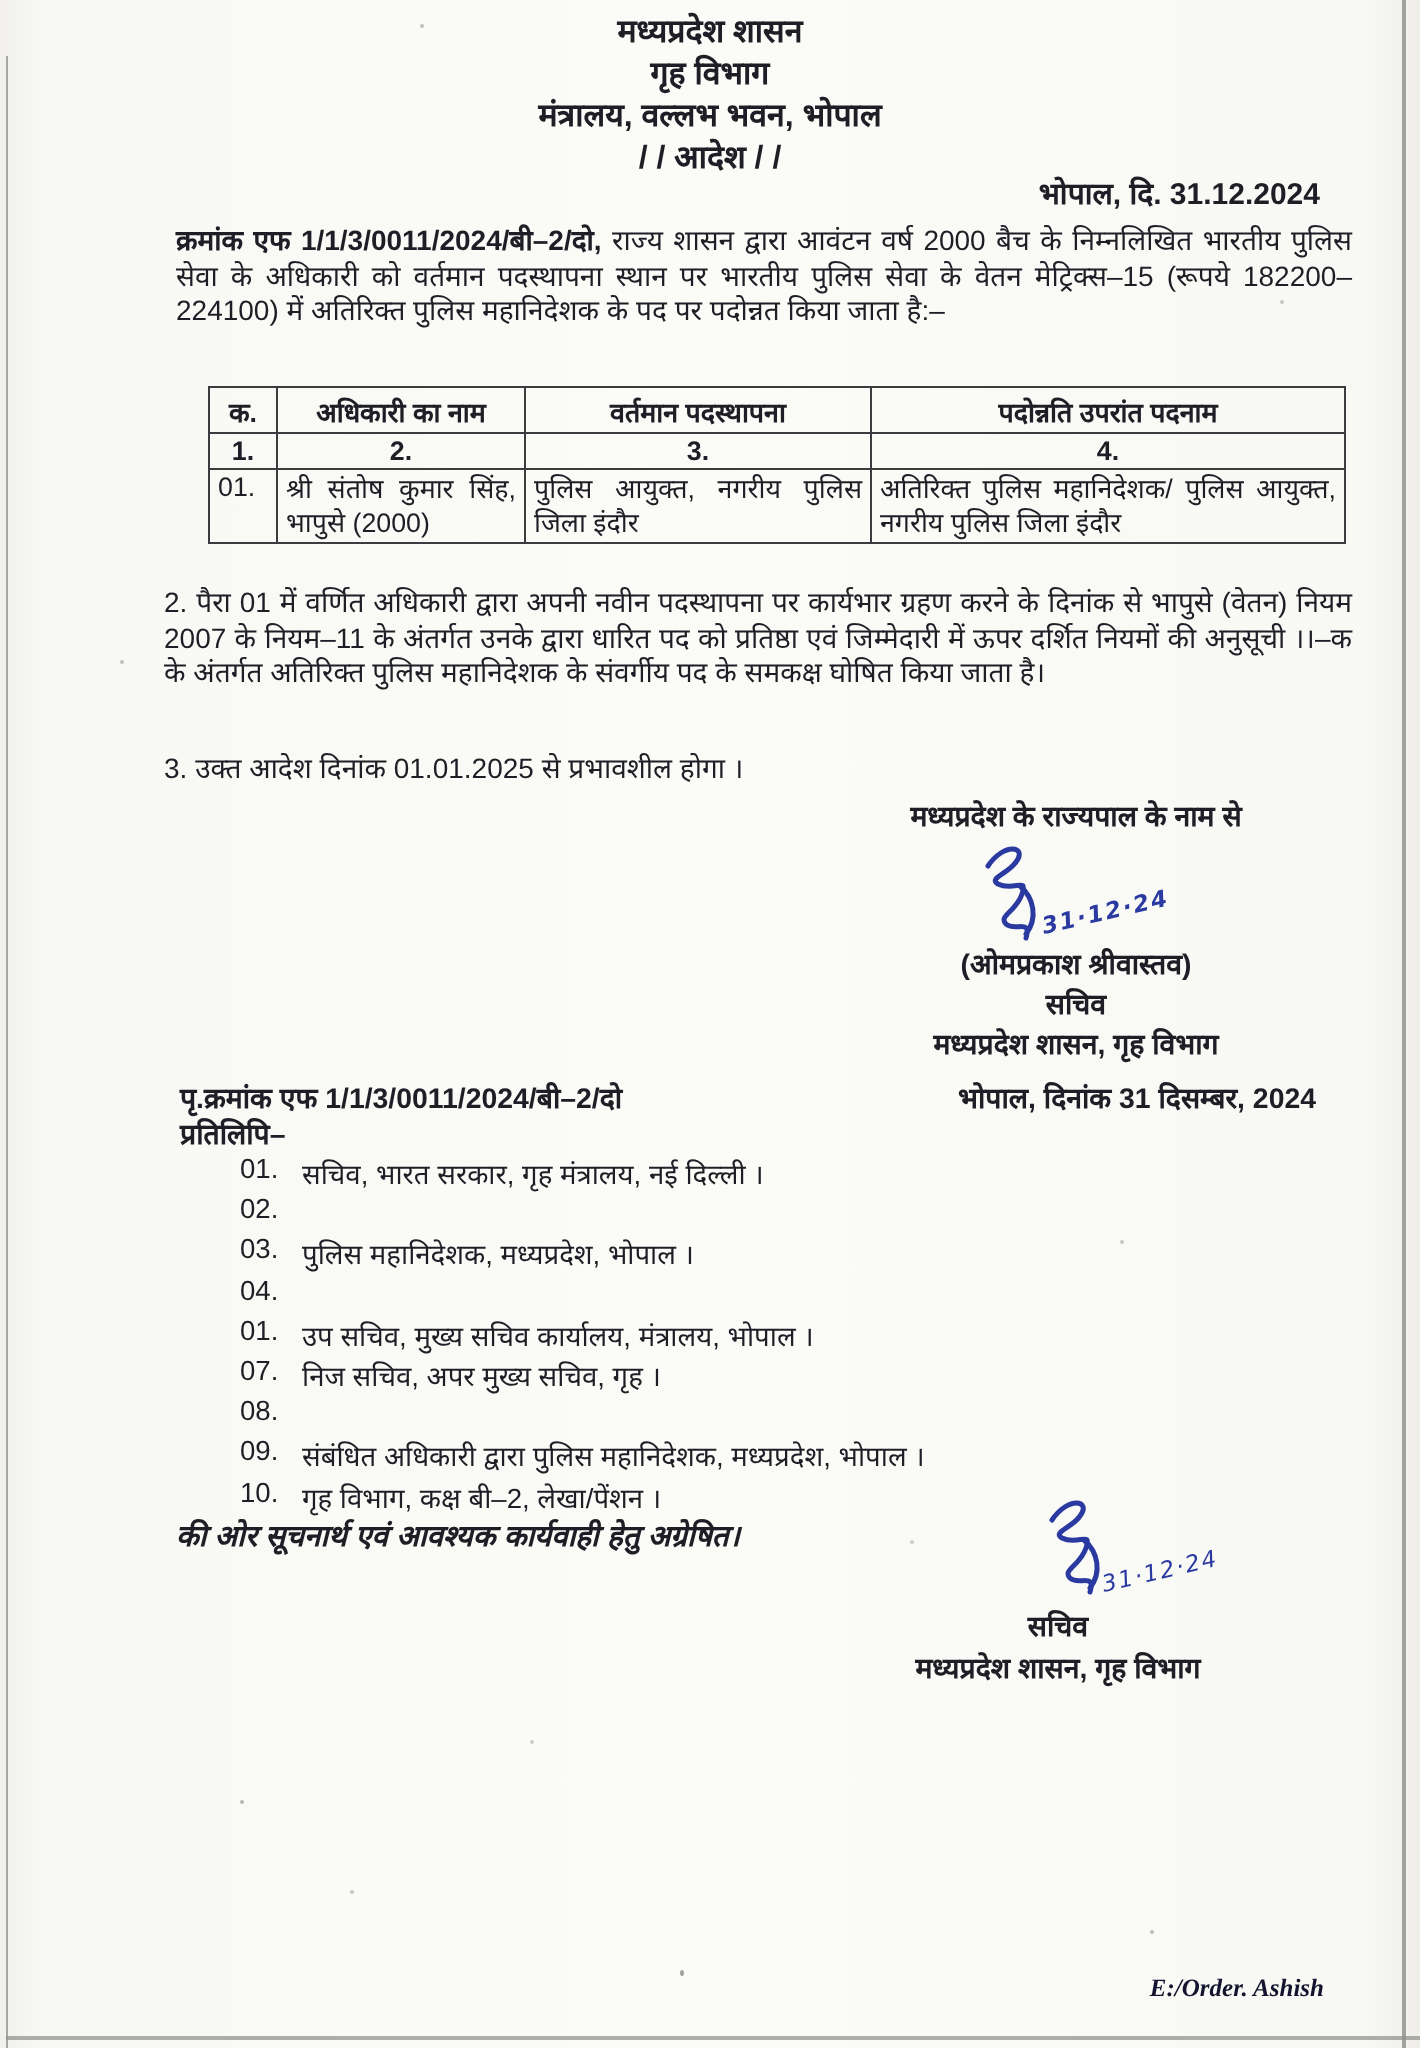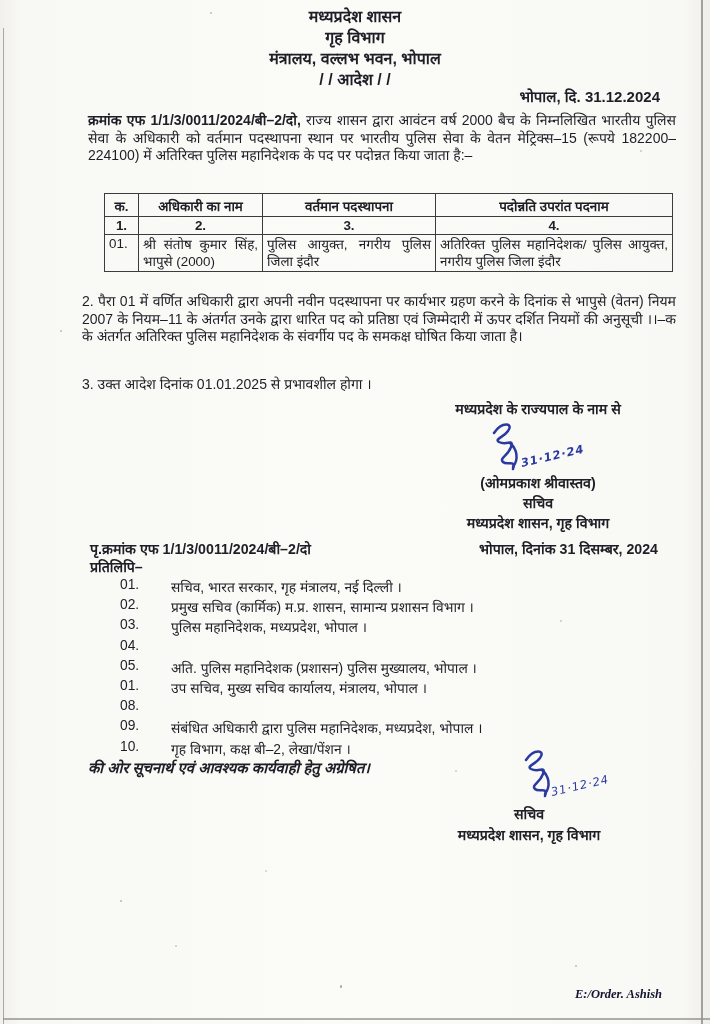--- a/index.html
+++ b/index.html
@@ -43,21 +43,21 @@
   .sig-gap{position:relative;height:54px;}
   .sig-svg{position:absolute;left:60px;top:-2px;}
   .signoff .name{margin-top:0;}
 
   .endo-ref{position:absolute;top:539px;left:90px;font-weight:bold;font-size:14.2px;}
   .endo-date{position:absolute;top:539px;right:52px;font-weight:bold;font-size:14.2px;}
   .copy-label{position:absolute;top:557px;left:90px;font-weight:bold;font-size:14.2px;}
   .copy-list{position:absolute;top:577px;left:0;width:100%;font-size:13.8px;}
   .copy-item{position:relative;height:20.2px;}
   .copy-item .num{position:absolute;left:120px;}
-  .copy-item .txt{position:absolute;left:171px;white-space:nowrap;}
+  .copy-item .txt{position:absolute;left:151px;white-space:nowrap;}
   .fwd-note{position:absolute;top:757px;left:88px;font-weight:bold;font-style:italic;font-size:14.8px;}
 
   .sig2{position:absolute;left:500px;top:742px;}
   .signoff2{position:absolute;top:804px;left:398px;width:262px;text-align:center;font-weight:bold;font-size:14.2px;line-height:21px;}
 
   .footer-note{position:absolute;bottom:22px;right:48px;font-family:"Liberation Serif",serif;font-style:italic;font-weight:bold;font-size:12.5px;color:#14142e;}
 
   .ink{stroke:#2b3aa0;fill:none;stroke-width:2.5;stroke-linecap:round;}
   .ink-date{fill:#2b3aa0;font-size:11.5px;font-style:italic;letter-spacing:1px;font-family:"DejaVu Sans",sans-serif;}
 </style>
@@ -130,36 +130,35 @@
   <div class="endo-date">भोपाल, दिनांक 31 दिसम्बर, 2024</div>
   <div class="copy-label">प्रतिलिपि–</div>
 
   <div class="copy-list">
     <div class="copy-item">
         <span class="num">01.</span>
         <span class="txt">सचिव, भारत सरकार, गृह मंत्रालय, नई दिल्ली ।</span>
       </div>
     <div class="copy-item">
         <span class="num">02.</span>
-        <span class="txt">प्रमुख सचिव (कार्मिक) म.प्र. शासन, सामान्य प्रशासन विभाग ।</span>
       </div>
     <div class="copy-item">
         <span class="num">03.</span>
         <span class="txt">पुलिस महानिदेशक, मध्यप्रदेश, भोपाल ।</span>
       </div>
     <div class="copy-item">
         <span class="num">04.</span>
       </div>
     <div class="copy-item">
-        <span class="num">05.</span>
-        <span class="txt">अति. पुलिस महानिदेशक (प्रशासन) पुलिस मुख्यालय, भोपाल ।</span>
+        <span class="num">01.</span>
+        <span class="txt">उप सचिव, मुख्य सचिव कार्यालय, मंत्रालय, भोपाल ।</span>
       </div>
     <div class="copy-item">
-        <span class="num">01.</span>
-        <span class="txt">उप सचिव, मुख्य सचिव कार्यालय, मंत्रालय, भोपाल ।</span>
+        <span class="num">07.</span>
+        <span class="txt">निज सचिव, अपर मुख्य सचिव, गृह ।</span>
       </div>
     <div class="copy-item">
         <span class="num">08.</span>
       </div>
     <div class="copy-item">
         <span class="num">09.</span>
         <span class="txt">संबंधित अधिकारी द्वारा पुलिस महानिदेशक, मध्यप्रदेश, भोपाल ।</span>
       </div>
     <div class="copy-item">
         <span class="num">10.</span>

